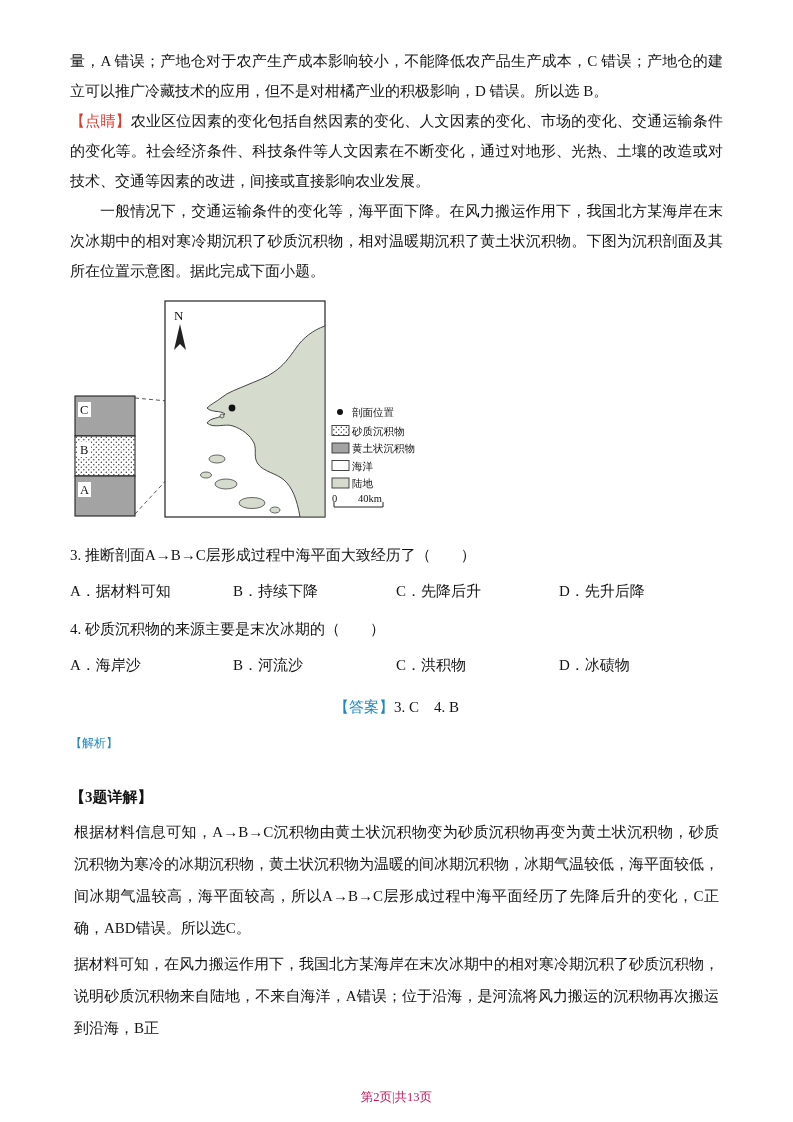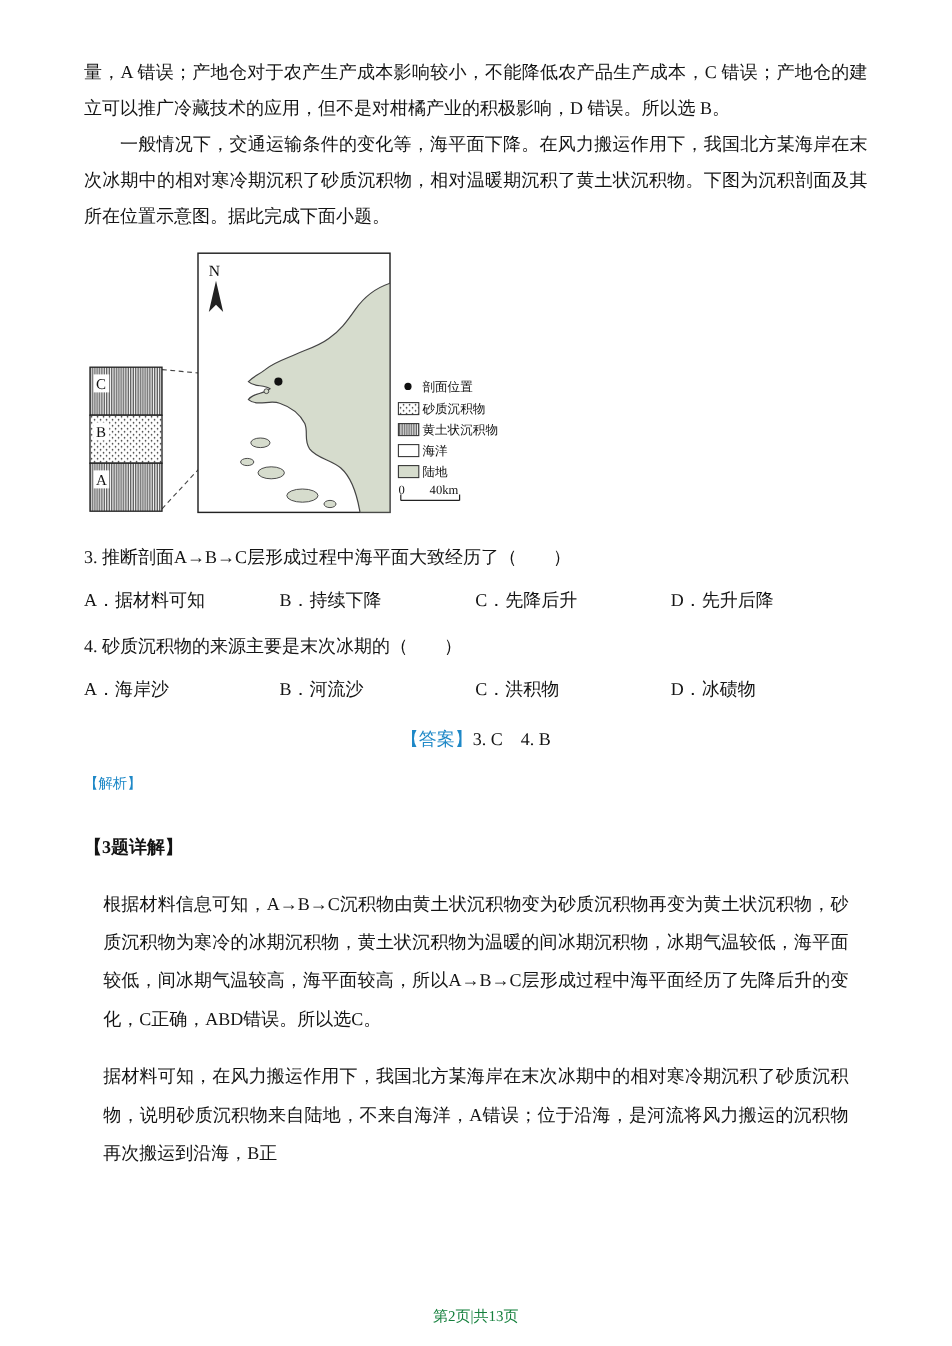--- a/index.html
+++ b/index.html
@@ -22,21 +22,21 @@
   .para {
     font-size: 15px;
     line-height: 30px;
     text-align: justify;
     margin: 0;
   }
   .para-wide {
     font-size: 15px;
     line-height: 32px;
     text-align: justify;
-    margin: 16px;
+    margin: 4px;
   }
   .indent { text-indent: 2em; }
   .label-red  { color: var(--accent-red, #e03a2f); }
   .label-blue { color: var(--accent-blue, #1e88c7); }
   .detail-header {
     font-size: 15px;
     line-height: 30px;
     font-weight: bold;
     margin: 24px 0 0;
   }
@@ -66,31 +66,32 @@
   }
   .figure { margin: 10px 0 12px 0; height: 232px; }
   .figure svg { display: block; }
   .footer {
     position: absolute;
     left: 0;
     bottom: 16px;
     width: 100%;
     text-align: center;
     font-size: 12.5px;
-    color: #15803d;
+    color: #be185d;
   }
 </style>
 </head>
 <body>
 
 <div class="page">
   <div class="content">
 
     <p class="para">量，A 错误；产地仓对于农产生产成本影响较小，不能降低农产品生产成本，C 错误；产地仓的建立可以推广冷藏技术的应用，但不是对柑橘产业的积极影响，D 错误。所以选 B。</p>
 
+    <p class="para"><span class="label-red">【点睛】</span><span>农业区位因素的变化包括自然因素的变化、人文因素的变化、市场的变化、交通运输条件的变化等。社会经济条件、科技条件等人文因素在不断变化，通过对地形、光热、土壤的改造或对技术、交通等因素的改进，间接或直接影响农业发展。</span></p>
 
     <p class="para indent">一般情况下，交通运输条件的变化等，海平面下降。在风力搬运作用下，我国北方某海岸在末次冰期中的相对寒冷期沉积了砂质沉积物，相对温暖期沉积了黄土状沉积物。下图为沉积剖面及其所在位置示意图。据此完成下面小题。</p>
 
     <div class="figure">
       <svg width="350" height="232" viewBox="0 0 350 232">
         <defs>
           <pattern id="dots" width="5" height="5" patternUnits="userSpaceOnUse">
             <rect width="5" height="5" fill="#ffffff"></rect>
             <circle cx="1.3" cy="1.3" r="0.7" fill="#333"></circle>
             <circle cx="3.8" cy="3.8" r="0.7" fill="#333"></circle>

